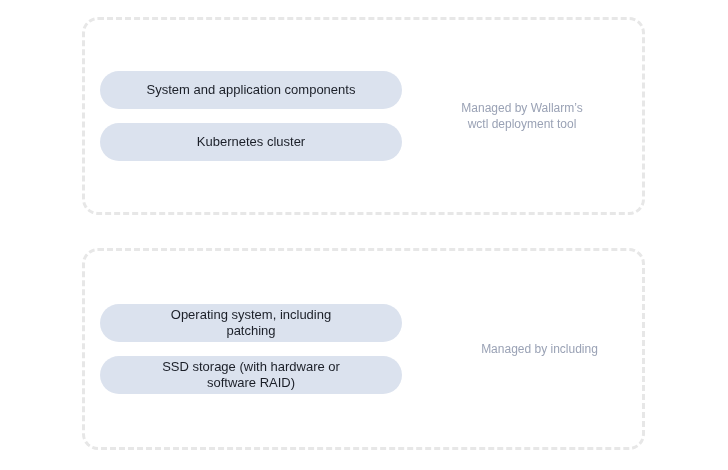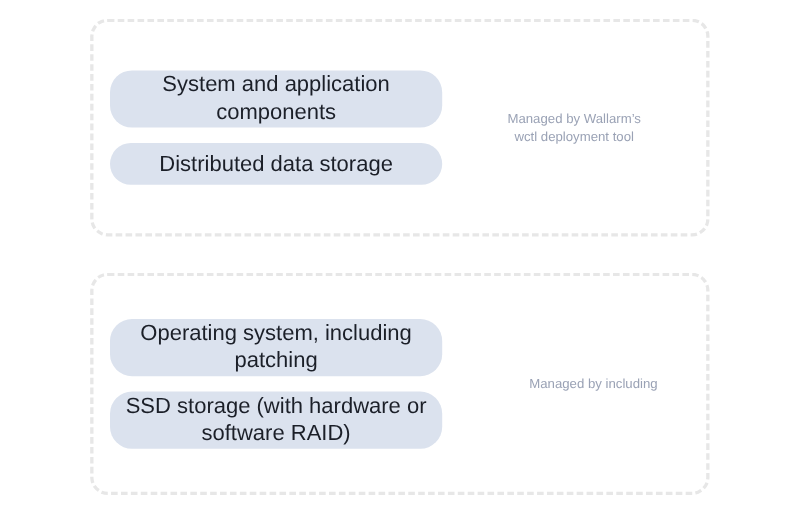--- a/index.html
+++ b/index.html
@@ -44,21 +44,21 @@
   .pill {
     background: #dbe2ee;
     border-radius: 20px;
     min-height: 38px;
     box-sizing: border-box;
     padding: 1px 14px;
     display: flex;
     align-items: center;
     justify-content: center;
     text-align: center;
-    font-size: 20px;
+    font-size: 13px;
     line-height: 1.25;
     color: #1b1f28;
     white-space: pre-line;
   }
   .group-label {
     flex: 1 1 auto;
     display: flex;
     justify-content: center;
     align-items: center;
   }
@@ -70,21 +70,21 @@
     color: #9aa2b5;
     white-space: pre-line;
   }
 </style>
 </head>
 <body>
 
 <div class="group group--top">
   <div class="pills">
     <div class="pill">System and application components</div>
-    <div class="pill">Distributed data storage</div>
+    <div class="pill">Kubernetes cluster</div>
   </div>
   <div class="group-label">
     <span>Managed by Wallarm’s
 wctl deployment tool</span>
   </div>
 </div>
 
 <div class="group group--bottom">
   <div class="pills">
     <div class="pill">Operating system, including

